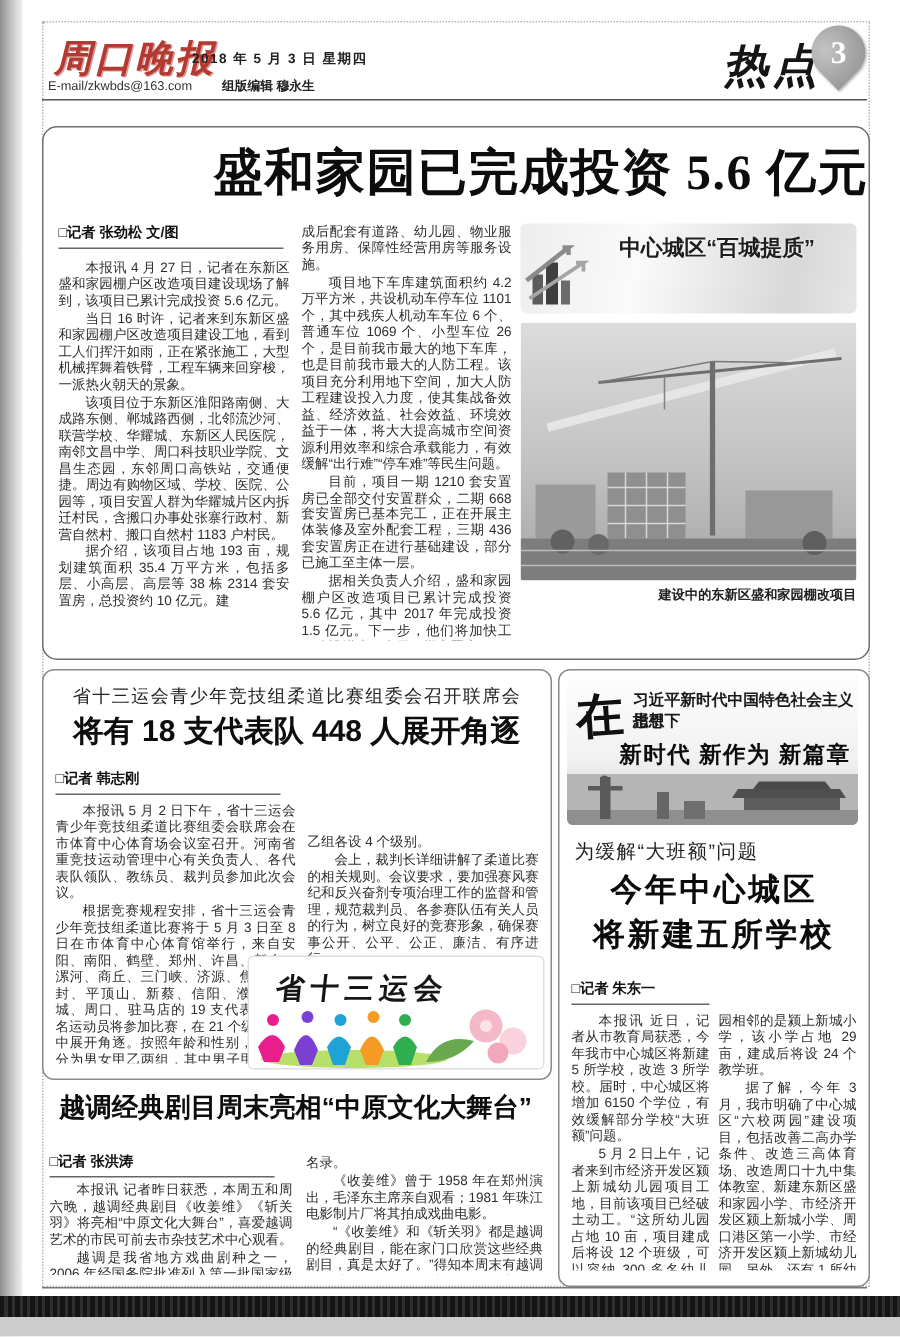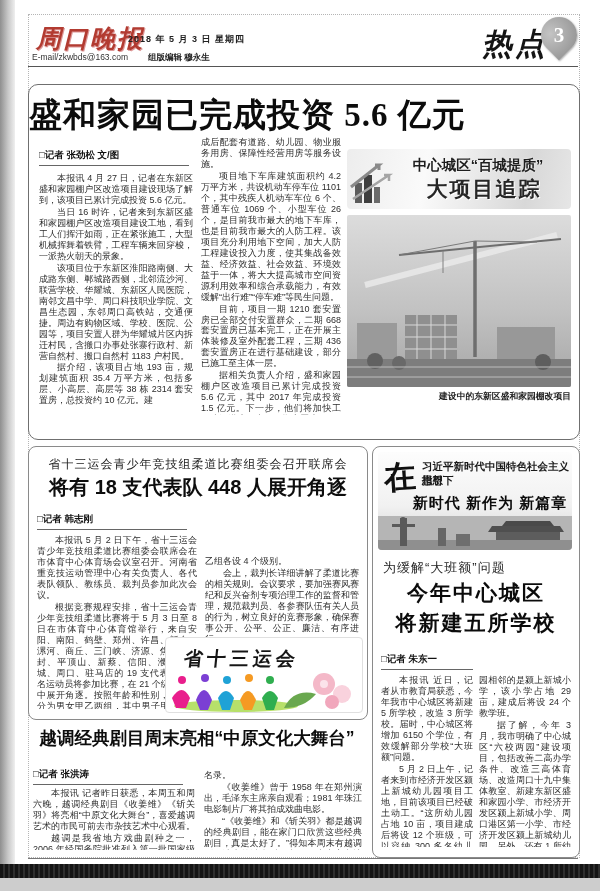--- a/index.html
+++ b/index.html
@@ -26,26 +26,26 @@
   .hdr-rule{position:absolute;left:28px;top:66px;width:550px;height:0;border-top:1.5px solid #555;}
   
   .para{margin:0 0 1px 0;text-indent:2em;text-align:justify;}
   .bodycol{position:absolute;font-size:9px;line-height:1.22;color:#2d2d2d;overflow:hidden;}
   .cont .para:first-child{text-indent:0;}
   .byline{position:absolute;font-size:9.5px;font-weight:bold;color:#111;
     border-bottom:1px solid #666;padding-bottom:3px;}
   
   .lead-box{position:absolute;left:28px;top:84px;width:550px;height:354px;
     border:1.5px solid #6f6f6f;border-radius:10px;background:#fff;}
-  .lead-headline{position:absolute;left:0;top:8px;width:100%;text-align:left;
+  .lead-headline{position:absolute;left:0;top:8px;width:100%;text-align:right;
     font-size:33px;font-weight:900;color:#0c0c0c;letter-spacing:1px;
     font-family:"Liberation Serif",serif;}
   .lead-byline{left:10px;top:64px;width:150px;}
   .lead-col1{left:10px;top:88px;width:154px;height:254px;}
-  .lead-col2{left:172px;top:52px;width:140px;height:278px;}
+  .lead-col2{left:172px;top:64px;width:140px;height:278px;}
   .lead-col3{position:absolute;left:318px;top:64px;width:224px;height:280px;}
   .track-banner{position:relative;width:224px;height:60px;border-radius:4px;overflow:hidden;
     background:linear-gradient(100deg,#ededed,#fafafa 35%,#d8d8d8 80%,#e6e6e6);}
   .track-banner .l1{position:absolute;left:38px;top:7px;width:186px;text-align:center;
     font-size:14.5px;font-weight:900;color:#1e1e1e;text-shadow:0 0 2px #fff;}
   .track-banner .l2{position:absolute;left:50px;top:26px;width:174px;text-align:center;
     font-size:21px;font-weight:900;color:#262626;letter-spacing:2px;text-shadow:1px 1px 0 #fff;}
   .track-banner svg{position:absolute;left:2px;top:4px;}
   .photo{position:absolute;left:0;top:66px;width:224px;height:172px;overflow:hidden;border-radius:2px;}
   .photo-caption{position:absolute;left:0;top:242px;width:224px;text-align:right;
@@ -134,21 +134,20 @@
     <div class="lead-col3">
       <div class="track-banner">
         <svg width="46" height="52" viewBox="0 0 46 52">
           <rect x="6" y="30" width="7" height="20" fill="#5c5c5c"></rect>
           <rect x="15" y="22" width="8" height="28" fill="#3f3f3f"></rect>
           <rect x="25" y="34" width="6" height="16" fill="#6b6b6b"></rect>
           <path d="M2 34 L30 12 L26 12 M30 12 L30 17" stroke="#8a8a8a" stroke-width="3" fill="none"></path>
           <path d="M4 46 L40 22 L35 22 M40 22 L40 28" stroke="#a5a5a5" stroke-width="2.5" fill="none"></path>
         </svg>
         <div class="l1">中心城区“百城提质”</div>
-        <div class="l2">大项目追踪</div>
       </div>
       <div class="photo">
         <svg width="224" height="172" viewBox="0 0 224 172">
           <defs>
             <linearGradient id="sky" x1="0" y1="0" x2="0" y2="1">
               <stop offset="0" stop-color="#dcdcdc"></stop>
                 <stop offset="0.55" stop-color="#c2c2c2"></stop>
                 <stop offset="1" stop-color="#a6a6a6"></stop>
             </linearGradient>
           </defs>

